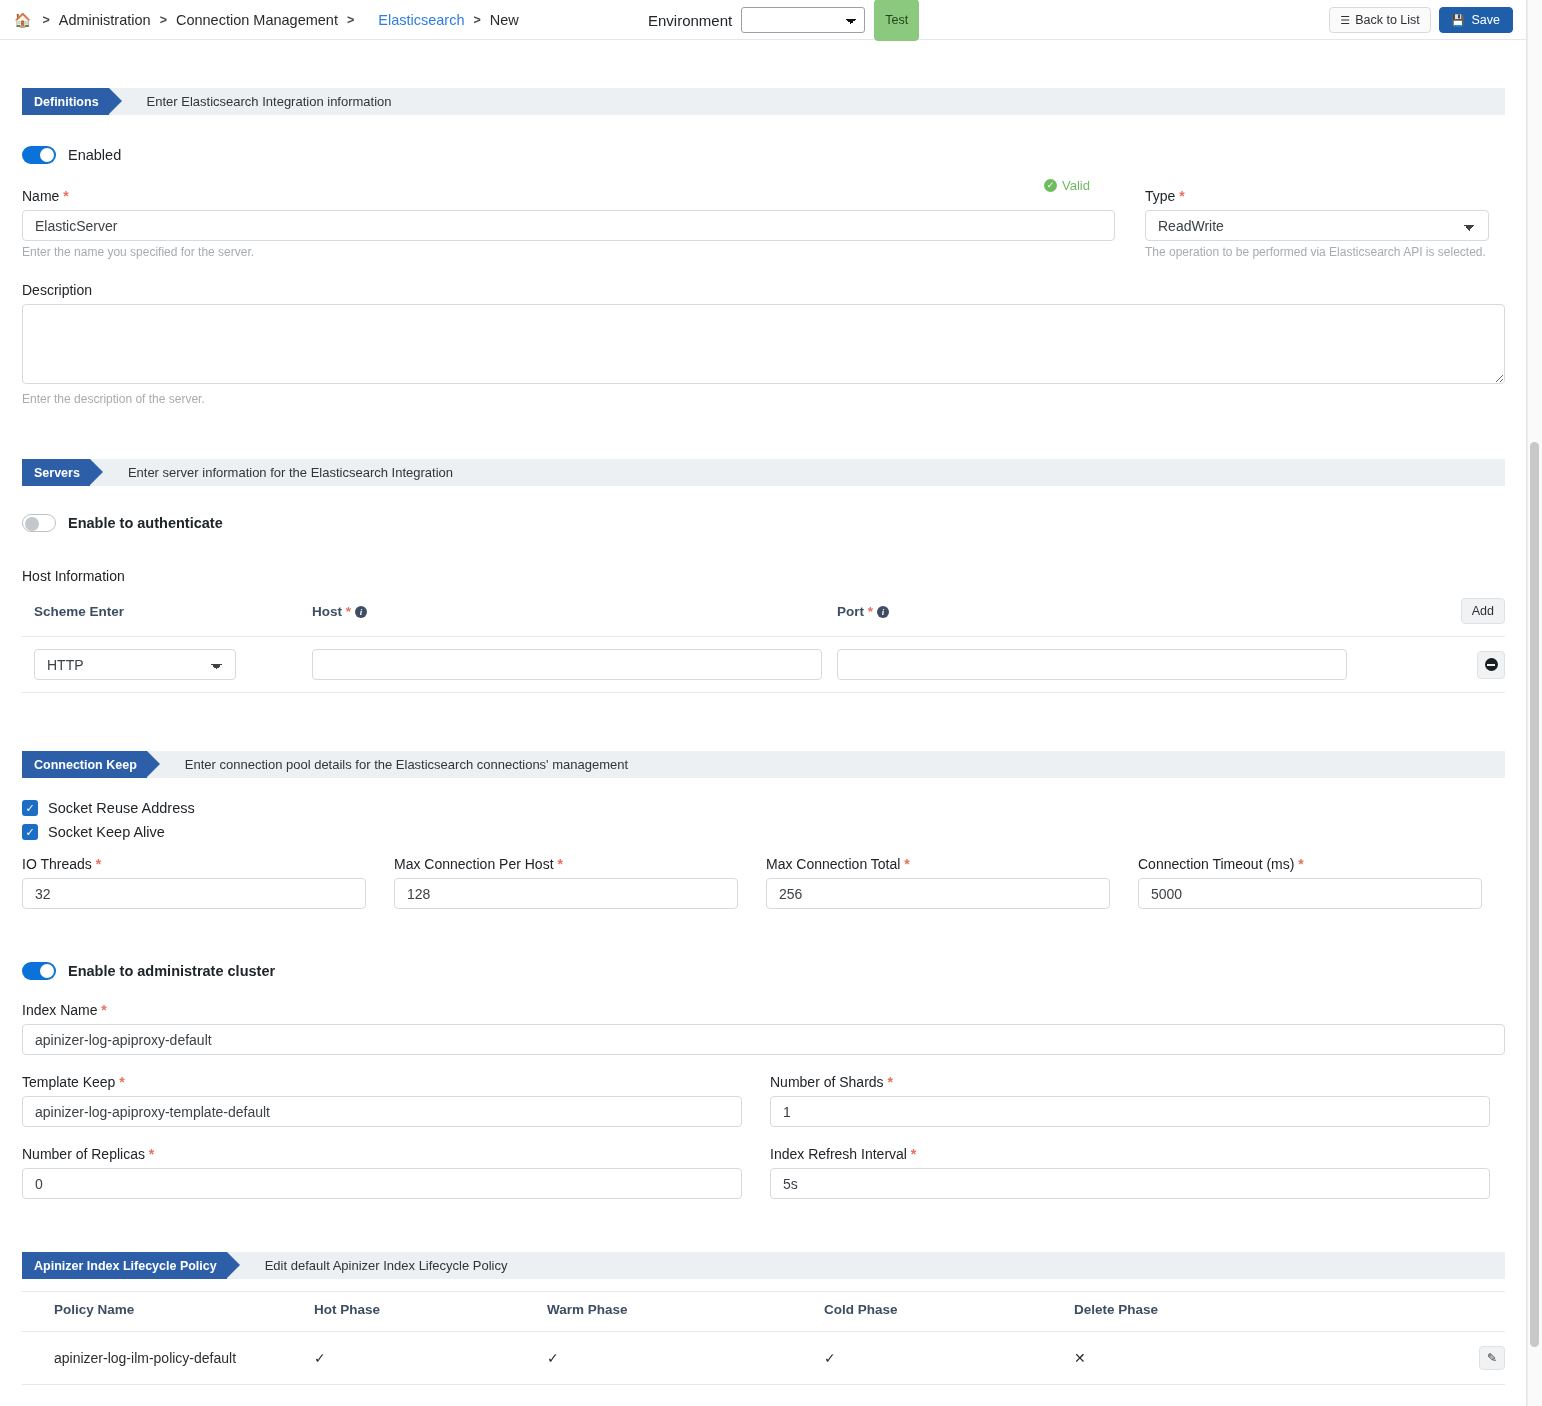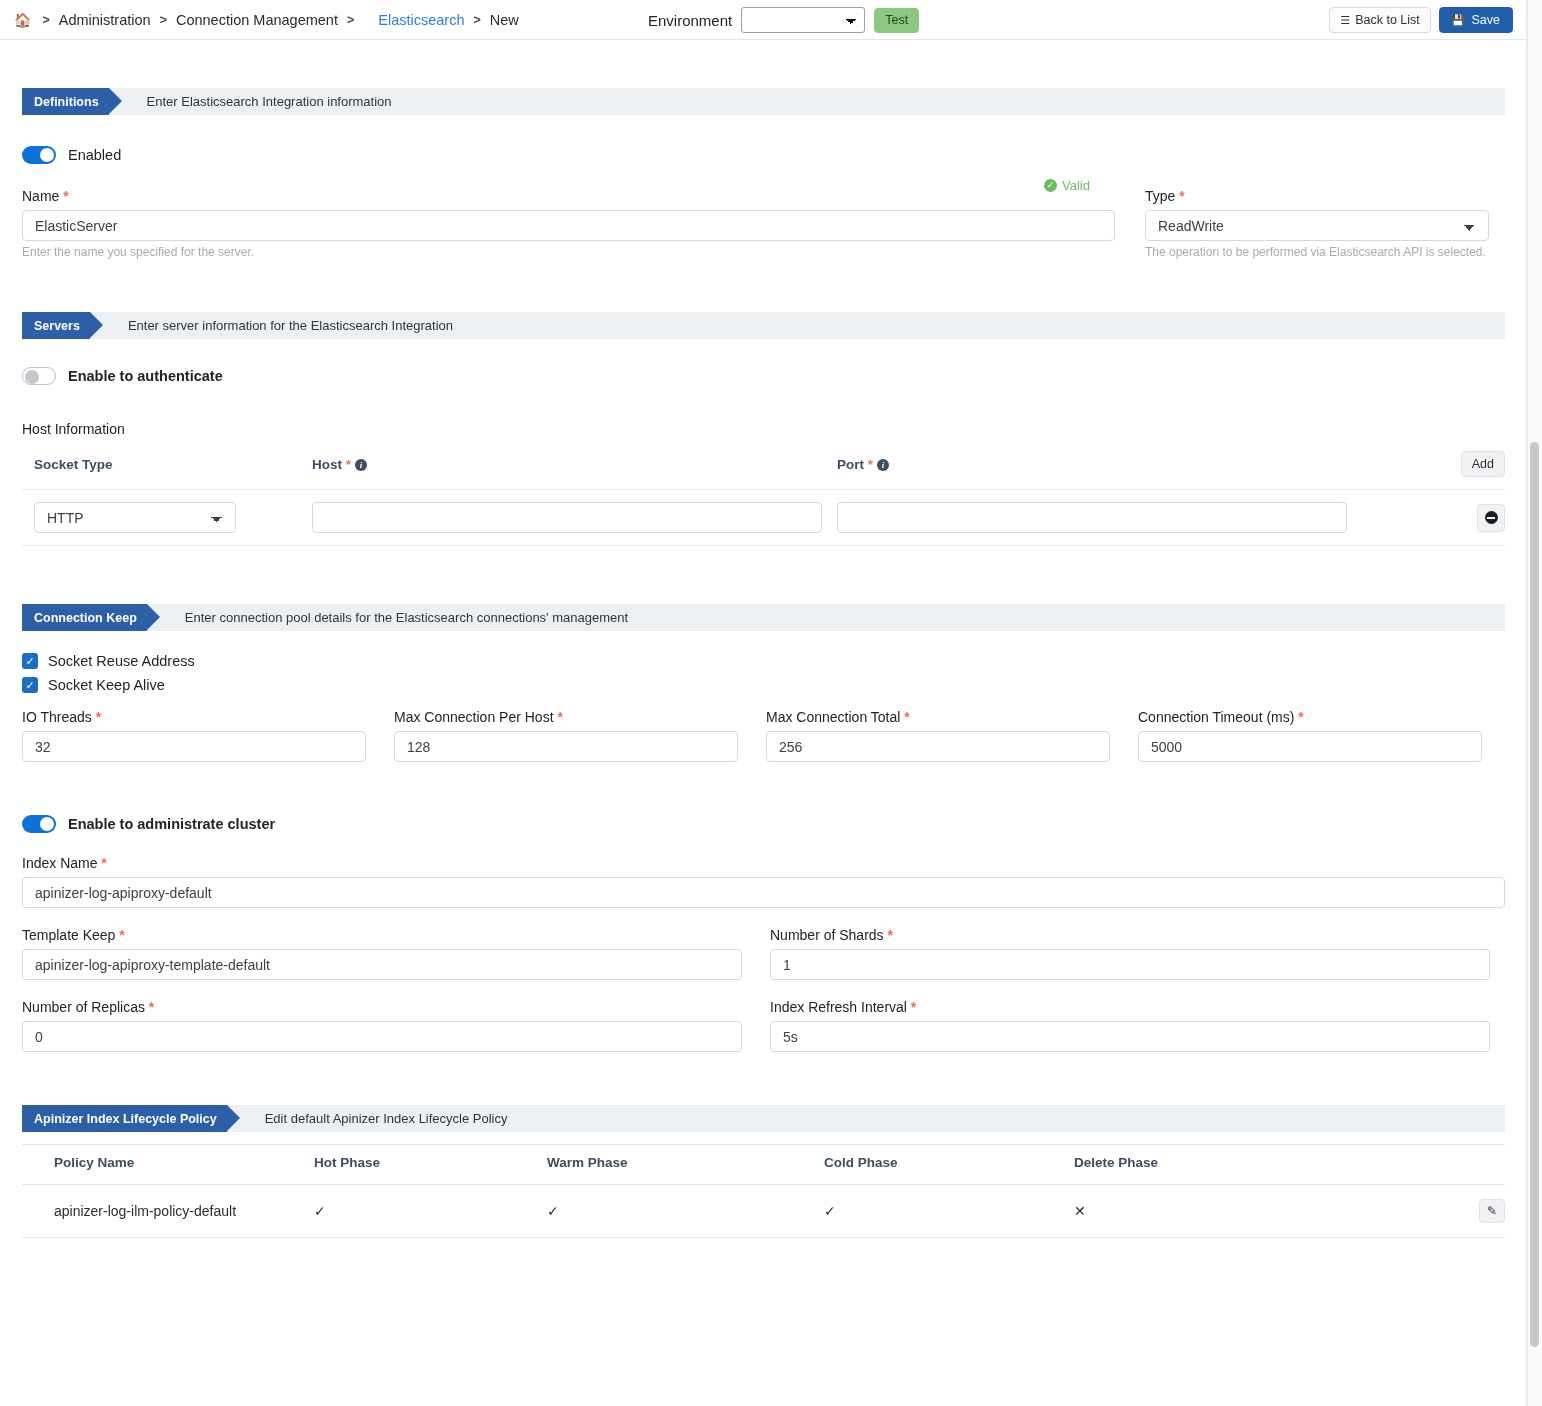--- a/index.html
+++ b/index.html
@@ -41,21 +41,21 @@
     appearance: none;
     background-image:
       linear-gradient(45deg, transparent 50%, #111 50%),
       linear-gradient(135deg, #111 50%, transparent 50%);
     background-position: calc(100% - 13px) 11px, calc(100% - 8px) 11px;
     background-size: 5px 5px, 5px 5px;
     background-repeat: no-repeat;
   }
   .btn-test {
     background: #8bc97f; border: 1px solid #8bc97f; color: #23441d;
-    font-size: 12.5px; border-radius: 4px; padding: 4px 10px; height: 25px;
+    font-size: 12.5px; border-radius: 4px; padding: 4px 10px; height: 42px;
     line-height: 15px;
   }
   .top-actions {
     position: absolute; right: 14px; top: 0; height: 40px;
     display: flex; align-items: center; gap: 8px;
   }
   .btn-light {
     background: #fbfbfc; border: 1px solid #d8dadd; color: #2d3135;
     font-size: 12.5px; border-radius: 4px; padding: 5px 10px;
     display: flex; align-items: center; gap: 6px; height: 26px;
@@ -289,41 +289,46 @@
           <span>Type</span>
           <span class="req">*</span>
         </div>
         <select class="inp">
           <option>ReadWrite</option>
         </select>
         <div class="hint">The operation to be performed via Elasticsearch API is selected.</div>
       </div>
     </div>
 
+    <div style="margin-top:23px;">
+      <div class="field-label">Description</div>
+      <textarea class="inp" style=""></textarea>
+      <div class="hint">Enter the description of the server.</div>
+    </div>
   </div>
 
   <div class="section-header" style="margin-top:53px;">
     <div class="sec-tag">Servers</div>
     <div class="sec-desc">Enter server information for the Elasticsearch Integration</div>
   </div>
 
   <div class="content">
     <div class="toggle-row" style="margin-top:28px;">
       <div class="switch off">
           <div class="knob"></div>
         </div>
       <span class="toggle-label bold">Enable to authenticate</span>
     </div>
 
     <div style="margin-top:36px;font-size:14px;">Host Information</div>
 
     <table class="hosttable">
       <thead>
         <tr>
-          <th style="width:290px;padding-left:12px;">Socket Type</th>
+          <th style="width:290px;padding-left:12px;">Scheme Enter</th>
           <th style="width:525px;">
             <span>Host</span><span class="req">&nbsp;*</span><span class="info-i">i</span>
           </th>
           <th>
             <span>Port</span><span class="req">&nbsp;*</span><span class="info-i">i</span>
           </th>
           <th style="width:110px;text-align:right;">
             <button class="btn-sm">Add</button>
           </th>
         </tr>

